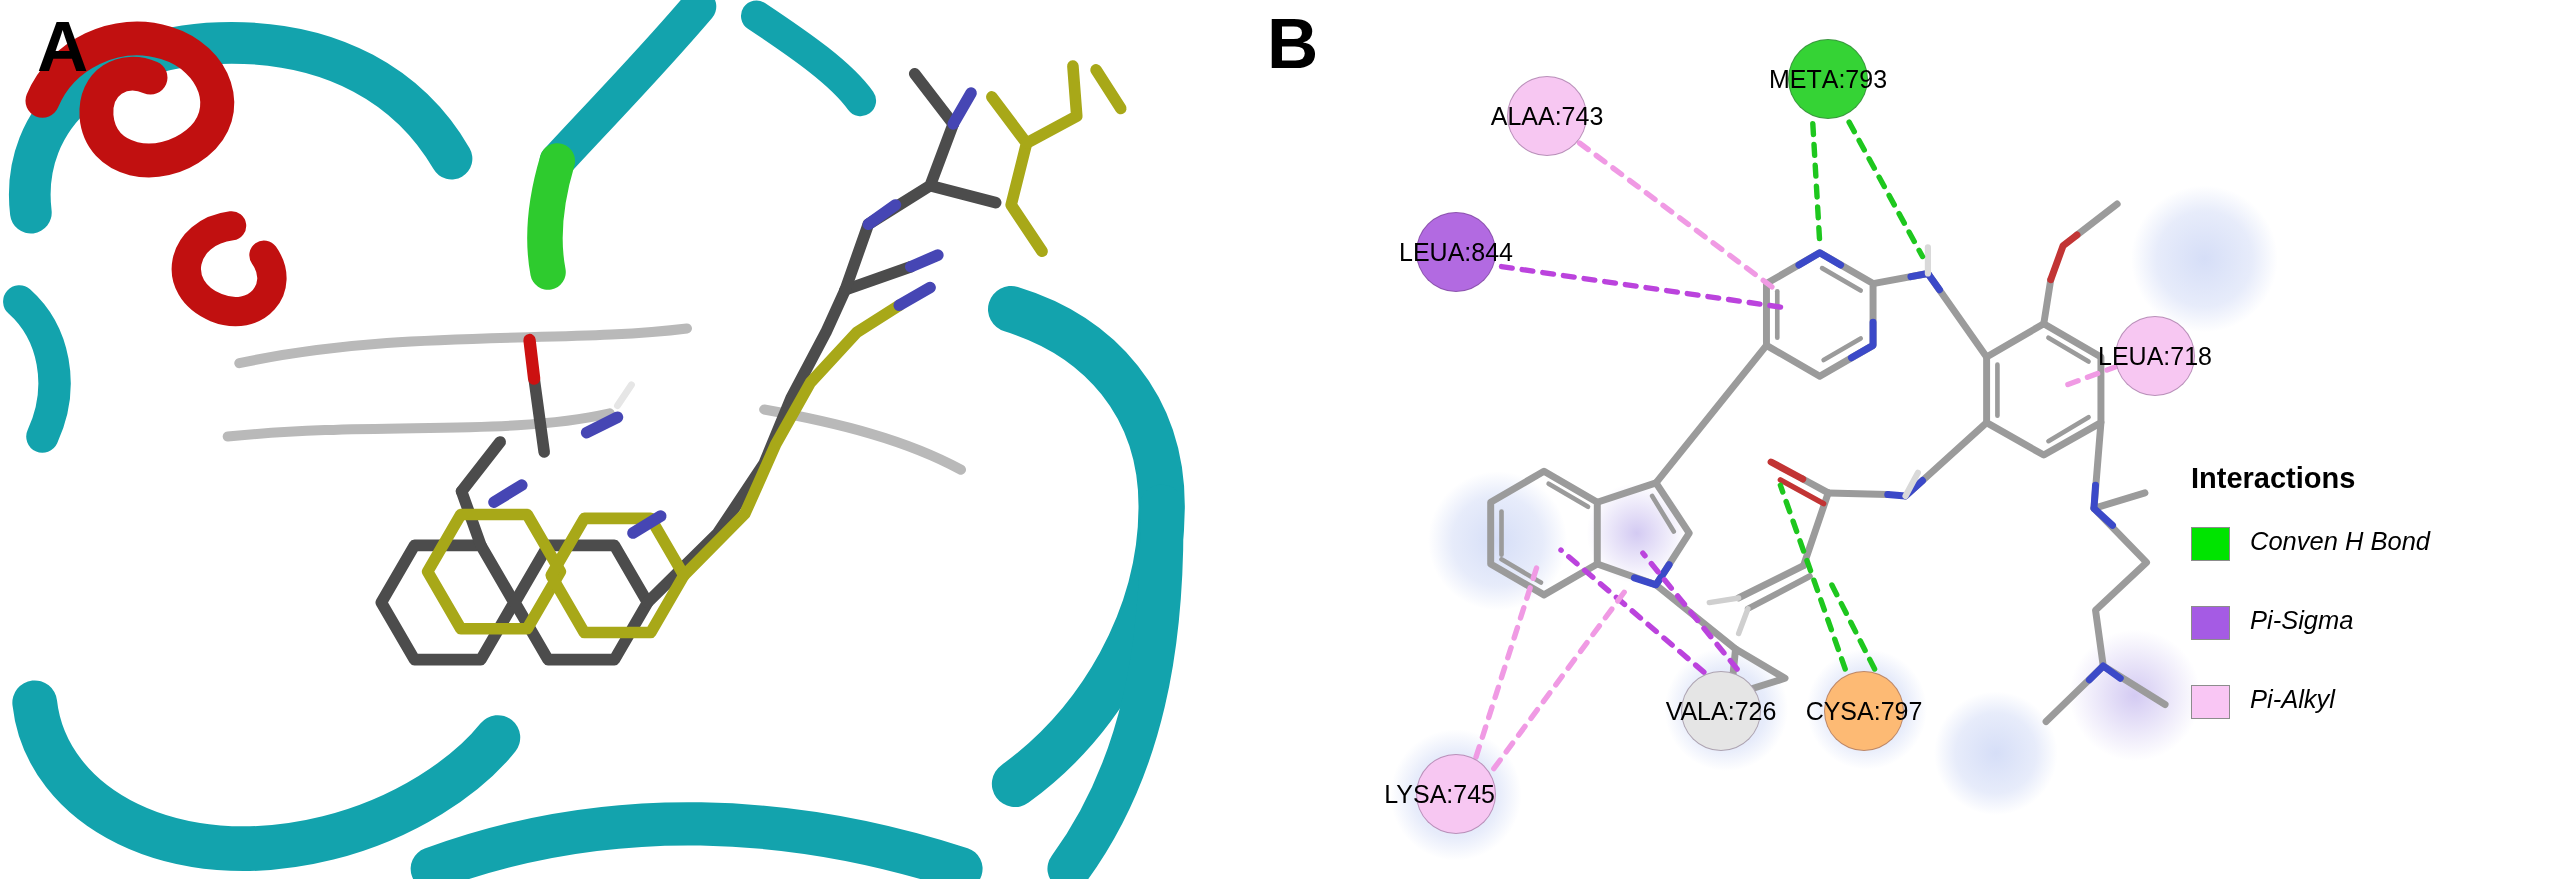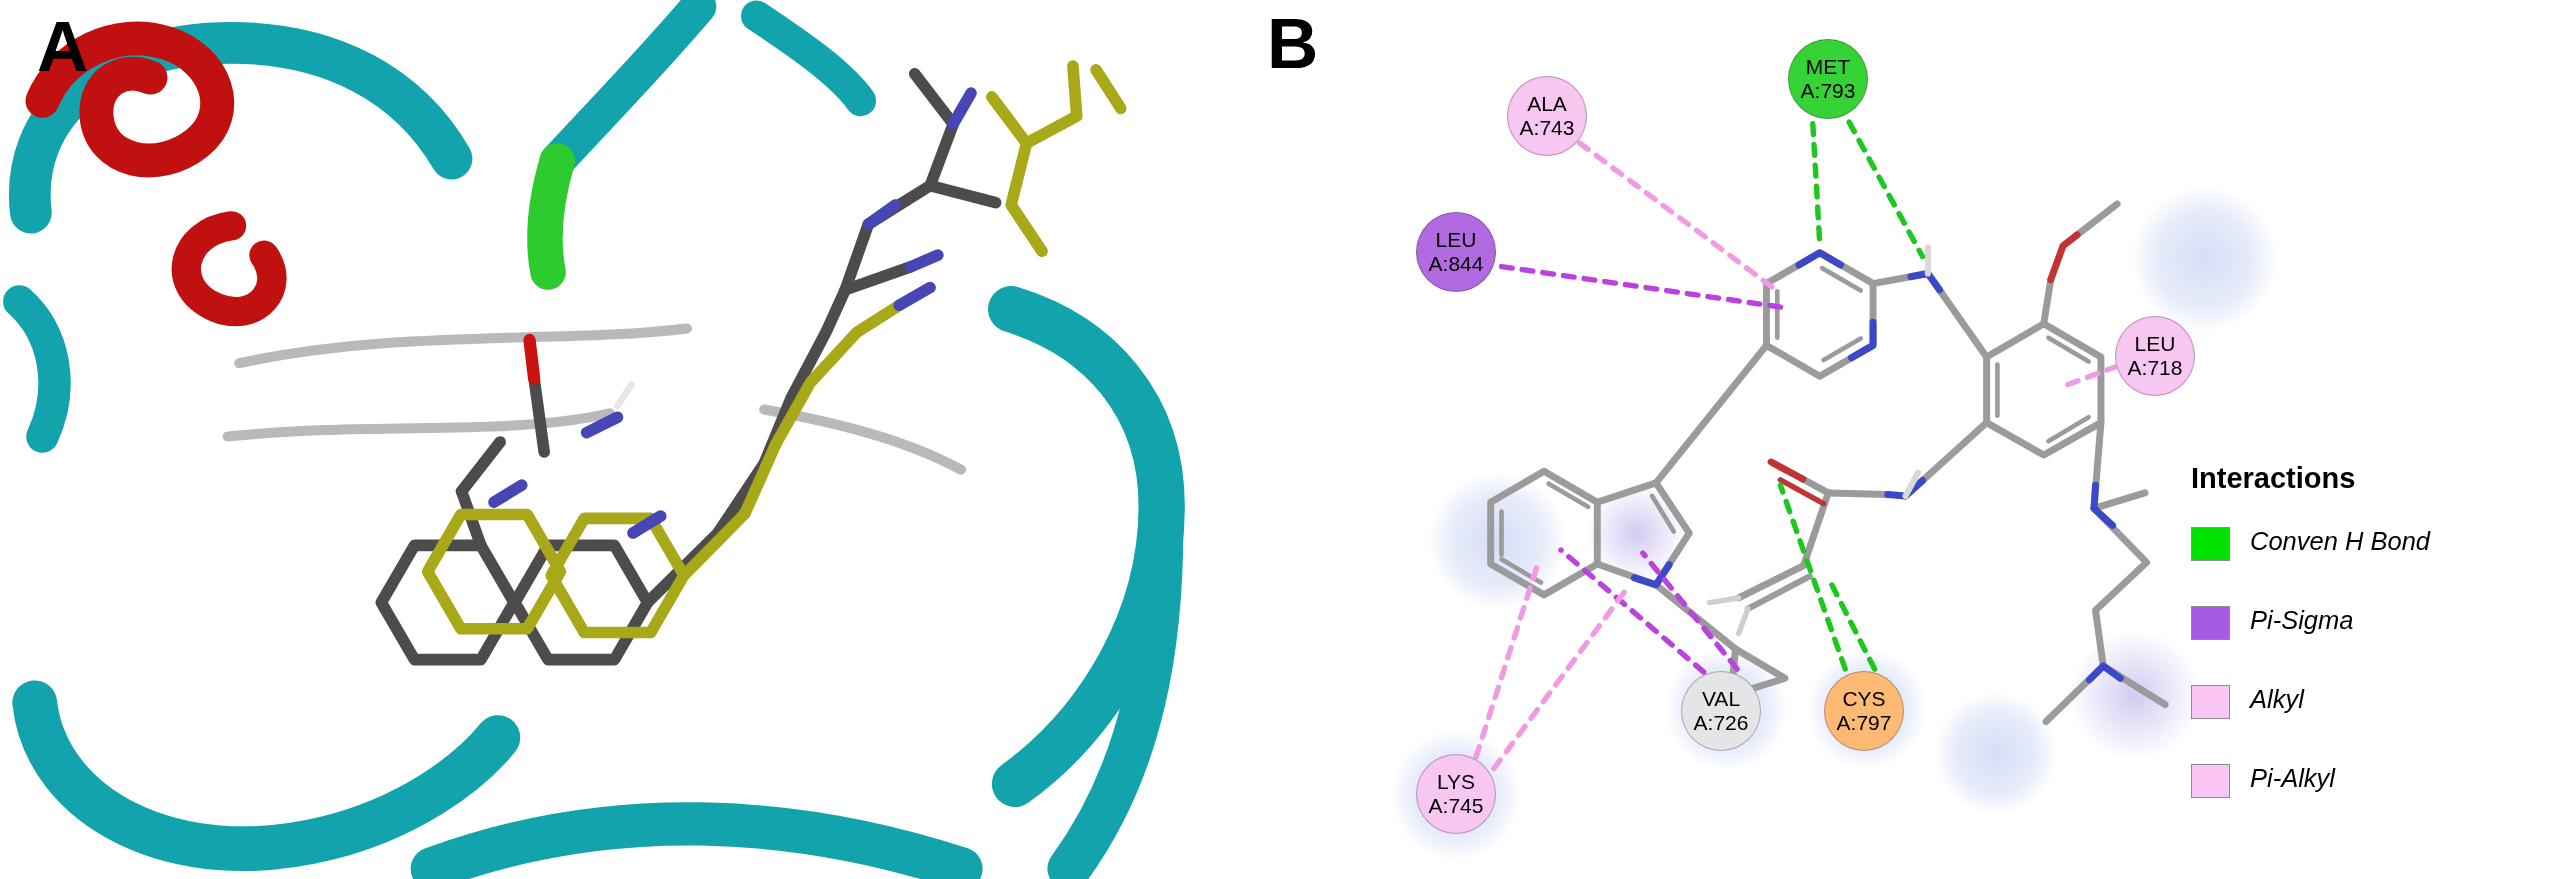--- a/index.html
+++ b/index.html
@@ -11,22 +11,22 @@
   .panel-a{left:0;width:1235px;}
   .panel-b{left:1235px;width:1341px;}
   svg.graphic{position:absolute;left:0;top:0;}
   .panel-label{
     position:absolute;font-size:71px;font-weight:bold;color:#000;line-height:1;
   }
   .panel-a .panel-label{left:37px;top:10.8px;}
   .panel-b .panel-label{left:32px;top:7.7px;}
   .badge{
     position:absolute;width:80px;height:80px;border-radius:50%;
-    display:flex;flex-direction:column;align-items:center;justify-content:center;
-    font-size:21px;line-height:24px;color:#000;text-align:center;
+    display:flex;flex-direction:row;align-items:center;justify-content:center;
+    font-size:25px;line-height:24px;color:#000;text-align:center;
     border:1.5px solid rgba(70,40,80,0.35);box-sizing:border-box;
   }
   .badge span{display:block;}
   .legend{position:absolute;left:956px;top:462px;width:332px;}
   .legend-title{font-size:29px;font-weight:bold;color:#000;margin:0 0 32px 0;}
   .legend-item{display:flex;align-items:flex-start;margin-bottom:45px;font-style:italic;}
   .legend-swatch{width:39px;height:34px;border:0.8px solid #8c8c8c;margin-right:20px;box-sizing:border-box;}
   .legend-label{font-size:25.5px;color:#000;}
 </style>
 </head>
@@ -217,41 +217,37 @@
       <span class="badge-id">A:718</span>
     </div>
     <div class="badge" style="left: 446px; top: 671px; background: #e5e5e5;">
       <span class="badge-name">VAL</span>
       <span class="badge-id">A:726</span>
     </div>
     <div class="badge" style="left: 589px; top: 671px; background: #fdba74;">
       <span class="badge-name">CYS</span>
       <span class="badge-id">A:797</span>
     </div>
-    <div class="badge" style="left: 181px; top: 754px; background: rgb(247, 199, 242);">
+    <div class="badge" style="left: 181px; top: 754px; background: rgb(247, 199, 242); justify-content: flex-end;">
       <span class="badge-name">LYS</span>
       <span class="badge-id">A:745</span>
     </div>
 
     <div class="legend">
       <div class="legend-title">Interactions</div>
       <div class="legend-item">
         <span class="legend-swatch" style="background: rgb(0, 228, 0);"></span>
         <span class="legend-label">Conven H Bond</span>
       </div>
       <div class="legend-item">
         <span class="legend-swatch" style="background: rgb(165, 91, 228);"></span>
         <span class="legend-label">Pi-Sigma</span>
       </div>
       <div class="legend-item">
         <span class="legend-swatch" style="background: rgb(249, 198, 244);"></span>
-        <span class="legend-label">Alkyl</span>
-      </div>
-      <div class="legend-item">
-        <span class="legend-swatch" style="background: rgb(249, 198, 244);"></span>
         <span class="legend-label">Pi-Alkyl</span>
       </div>
     </div>
 
     <div class="panel-label">B</div>
   </section>
 
 </div>
 
 

